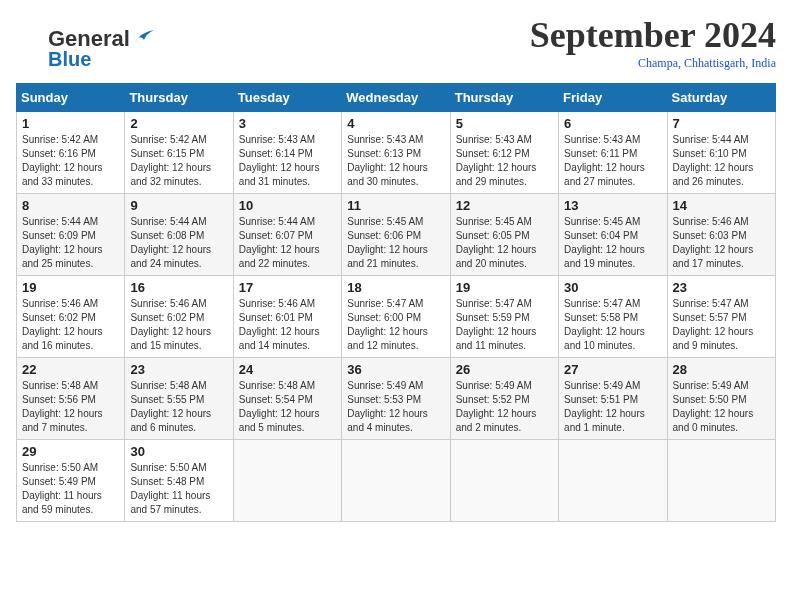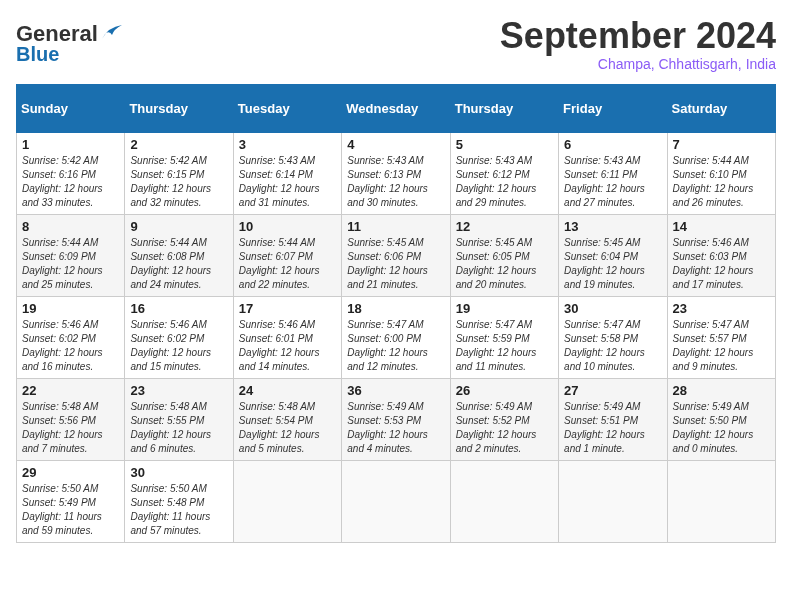--- a/index.html
+++ b/index.html
@@ -6,50 +6,52 @@
     body {
       font-family: Arial, sans-serif;
       background: #fff;
       width: 792px;
       min-height: 612px;
       padding: 16px;
     }
     .header-area {
       display: flex;
       justify-content: space-between;
-      align-items: center;
+      align-items: flex-end;
       margin-bottom: 12px;
+      margin-left: 32px;
     }
     .logo {
       display: flex;
       flex-direction: column;
       align-items: flex-start;
     }
     .title-area {
       text-align: right;
+      font-family: Liberation Serif, serif;
     }
     .main-title {
       font-size: 36px;
       font-weight: bold;
       color: #333;
       line-height: 1.1;
     }
     .sub-title {
-      font-size: 14px;
-      color: #8b5cf6;
+      font-size: 12px;
+      color: #1d4ed8;
     }
     .calendar {
       width: 100%;
       border-collapse: collapse;
       font-size: 11px;
     }
     .calendar thead tr th {
       background: #1a6faf;
       color: #fff;
-      padding: 16px 4px;
+      padding: 6px 4px;
       text-align: left;
       font-size: 13px;
       font-weight: bold;
       border: 1px solid #1a6faf;
     }
     .calendar tbody tr td {
       border: 1px solid #ccc;
       vertical-align: top;
       padding: 4px 5px;
       background: #fff;
@@ -63,21 +65,20 @@
       font-size: 13px;
       font-weight: bold;
       color: #222;
       display: block;
       margin-bottom: 2px;
     }
     .day-info {
       font-size: 10px;
       color: #333;
       line-height: 1.4;
-      font-style: italic;
     }
     .empty-cell {
       background: #f9f9f9 !important;
     }
   </style>
 </head>
 <body>
 
 <div class="header-area">
   <div class="logo">

